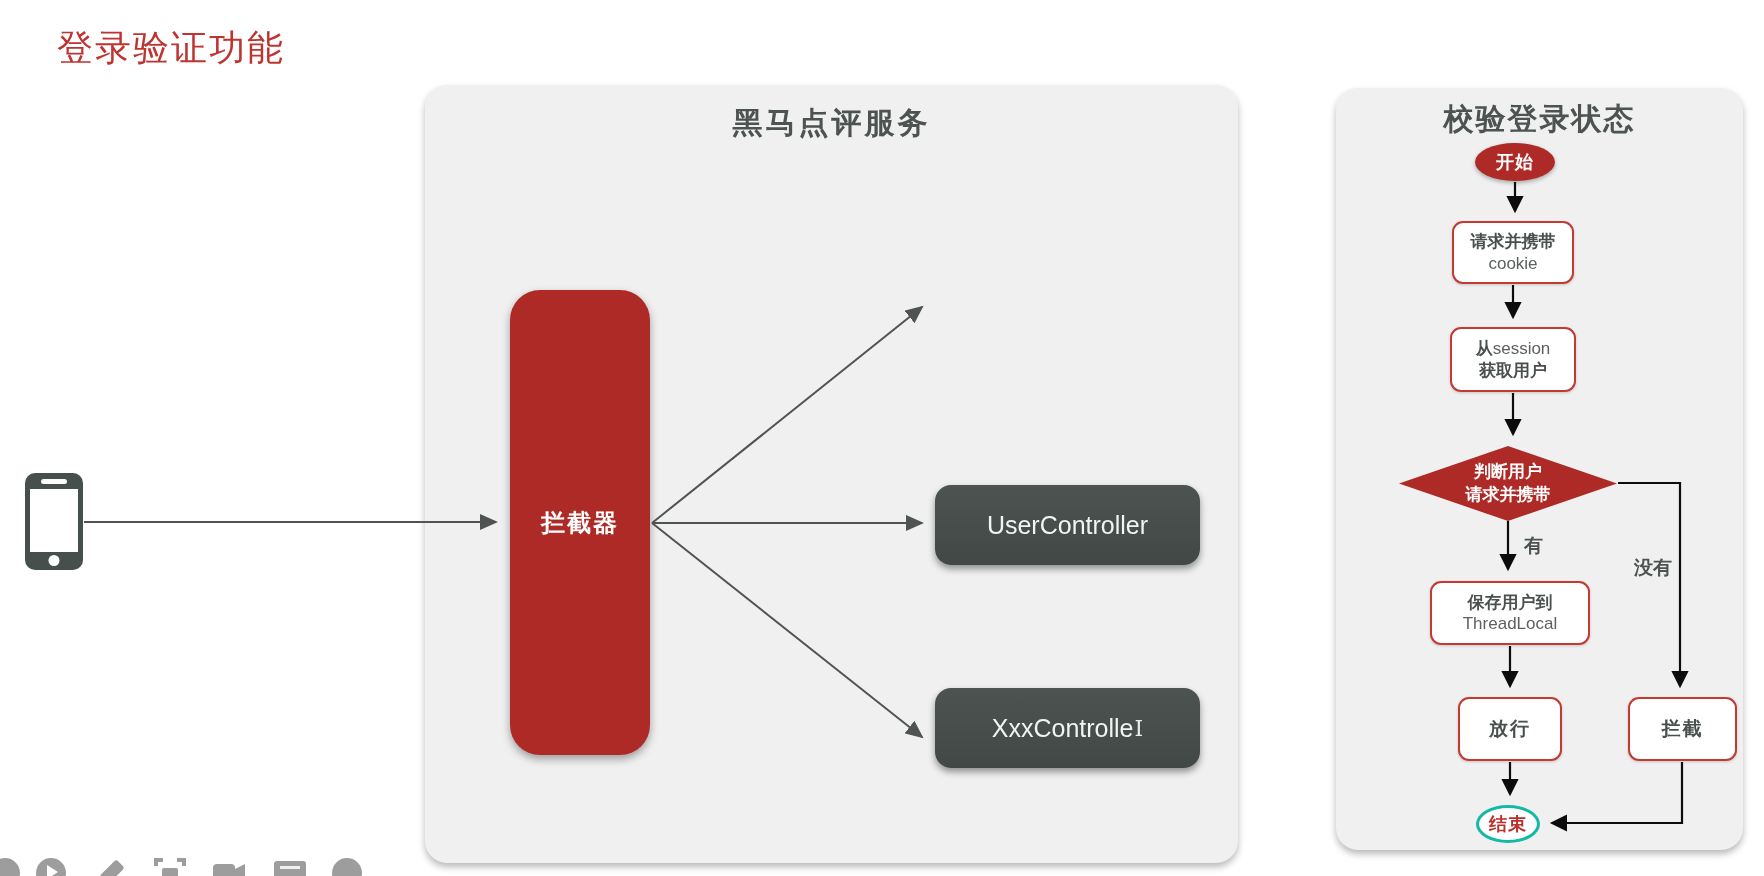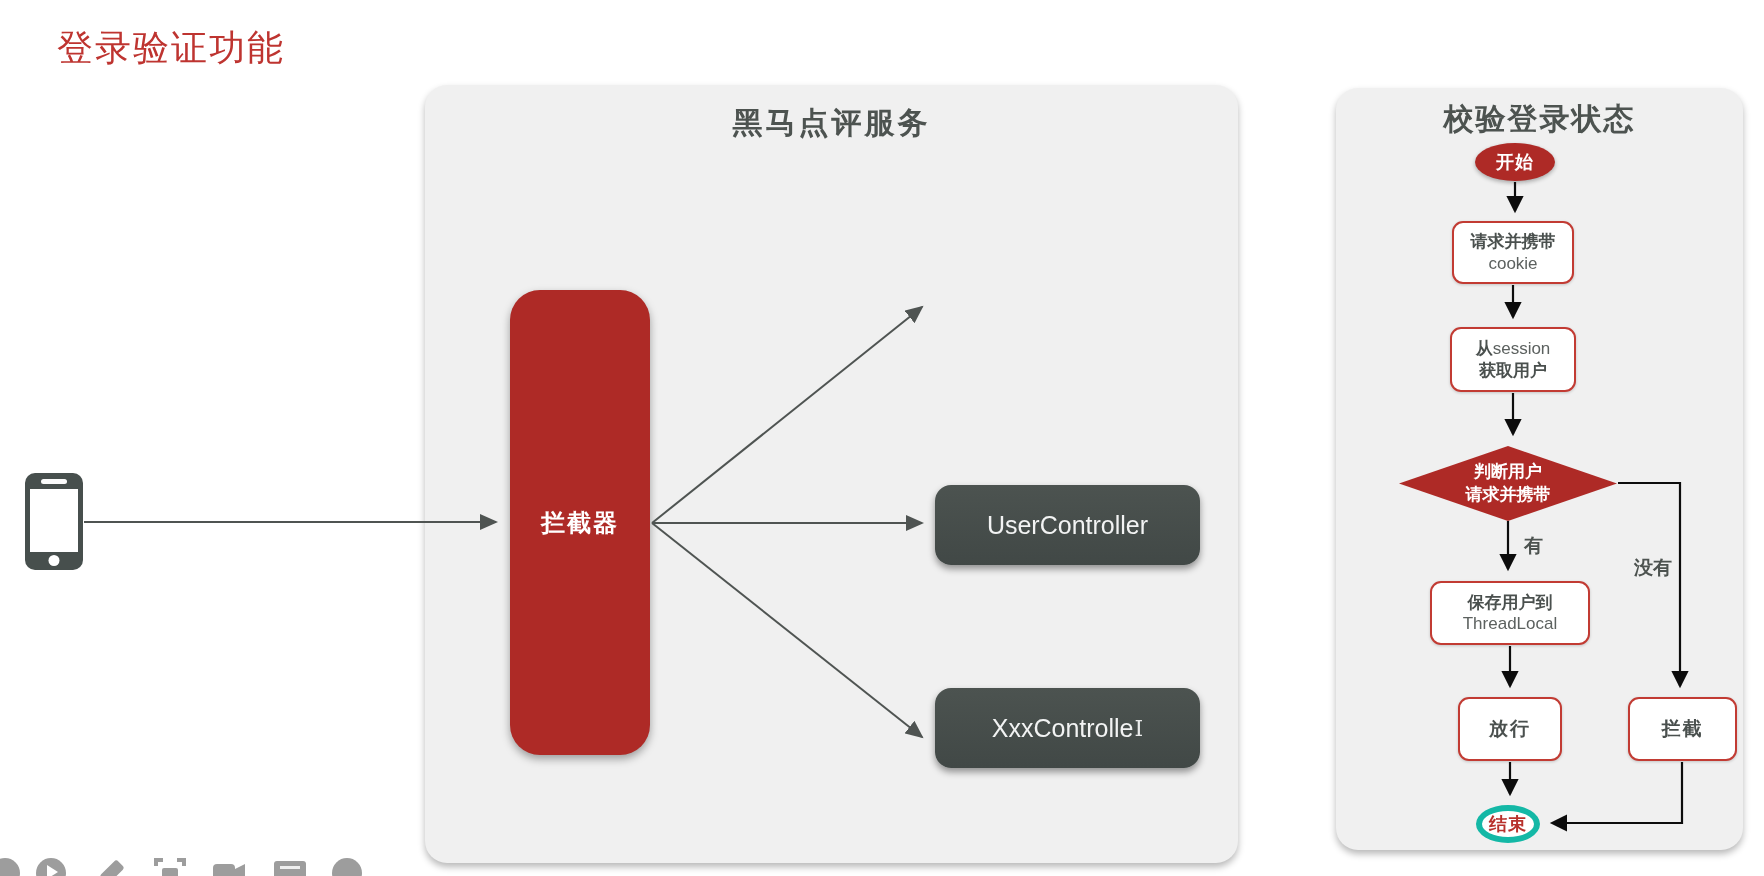--- a/index.html
+++ b/index.html
@@ -30,21 +30,21 @@
               display:flex;align-items:center;justify-content:center;color:#f2f3f3;font-size:25px;}
   #ctrl-order{top:263px;}
   #ctrl-user{top:485px;}
   #ctrl-xxx{top:688px;}
   .text-cursor{font-family:"DejaVu Serif","Liberation Serif",serif;color:#e9eaea;font-size:22px;margin-left:1px;}
   
   .oval{position:absolute;border-radius:50%;display:flex;align-items:center;justify-content:center;
         font-weight:bold;letter-spacing:1px;}
   #node-start{left:1475px;top:143px;width:80px;height:38px;background:#AE2A26;color:#fff;font-size:18px;
               box-shadow:0 2px 4px rgba(0,0,0,0.3);}
-  #node-end{left:1476px;top:805px;width:64px;height:38px;background:#fff;border:6px solid #14b8a6;
+  #node-end{left:1476px;top:805px;width:64px;height:38px;background:#fff;border:3px solid #14b8a6;
             color:#B8312C;font-size:18px;box-sizing:border-box;}
   .flow-box{position:absolute;background:#ffffff;border:2.5px solid #C23B33;border-radius:11px;
             box-sizing:border-box;display:flex;flex-direction:column;align-items:center;justify-content:center;
             line-height:1.25;box-shadow:0 1px 3px rgba(0,0,0,0.18);}
   .flow-box .cn{font-weight:bold;color:#4A504E;font-size:17px;}
   .flow-box .en{font-weight:400;color:#5C615F;font-size:17px;}
   #node-request{left:1452px;top:221px;width:122px;height:63px;}
   #node-session{left:1450px;top:327px;width:126px;height:65px;}
   #node-save{left:1430px;top:581px;width:160px;height:64px;}
   #node-pass{left:1458px;top:697px;width:104px;height:64px;font-size:19px;}

